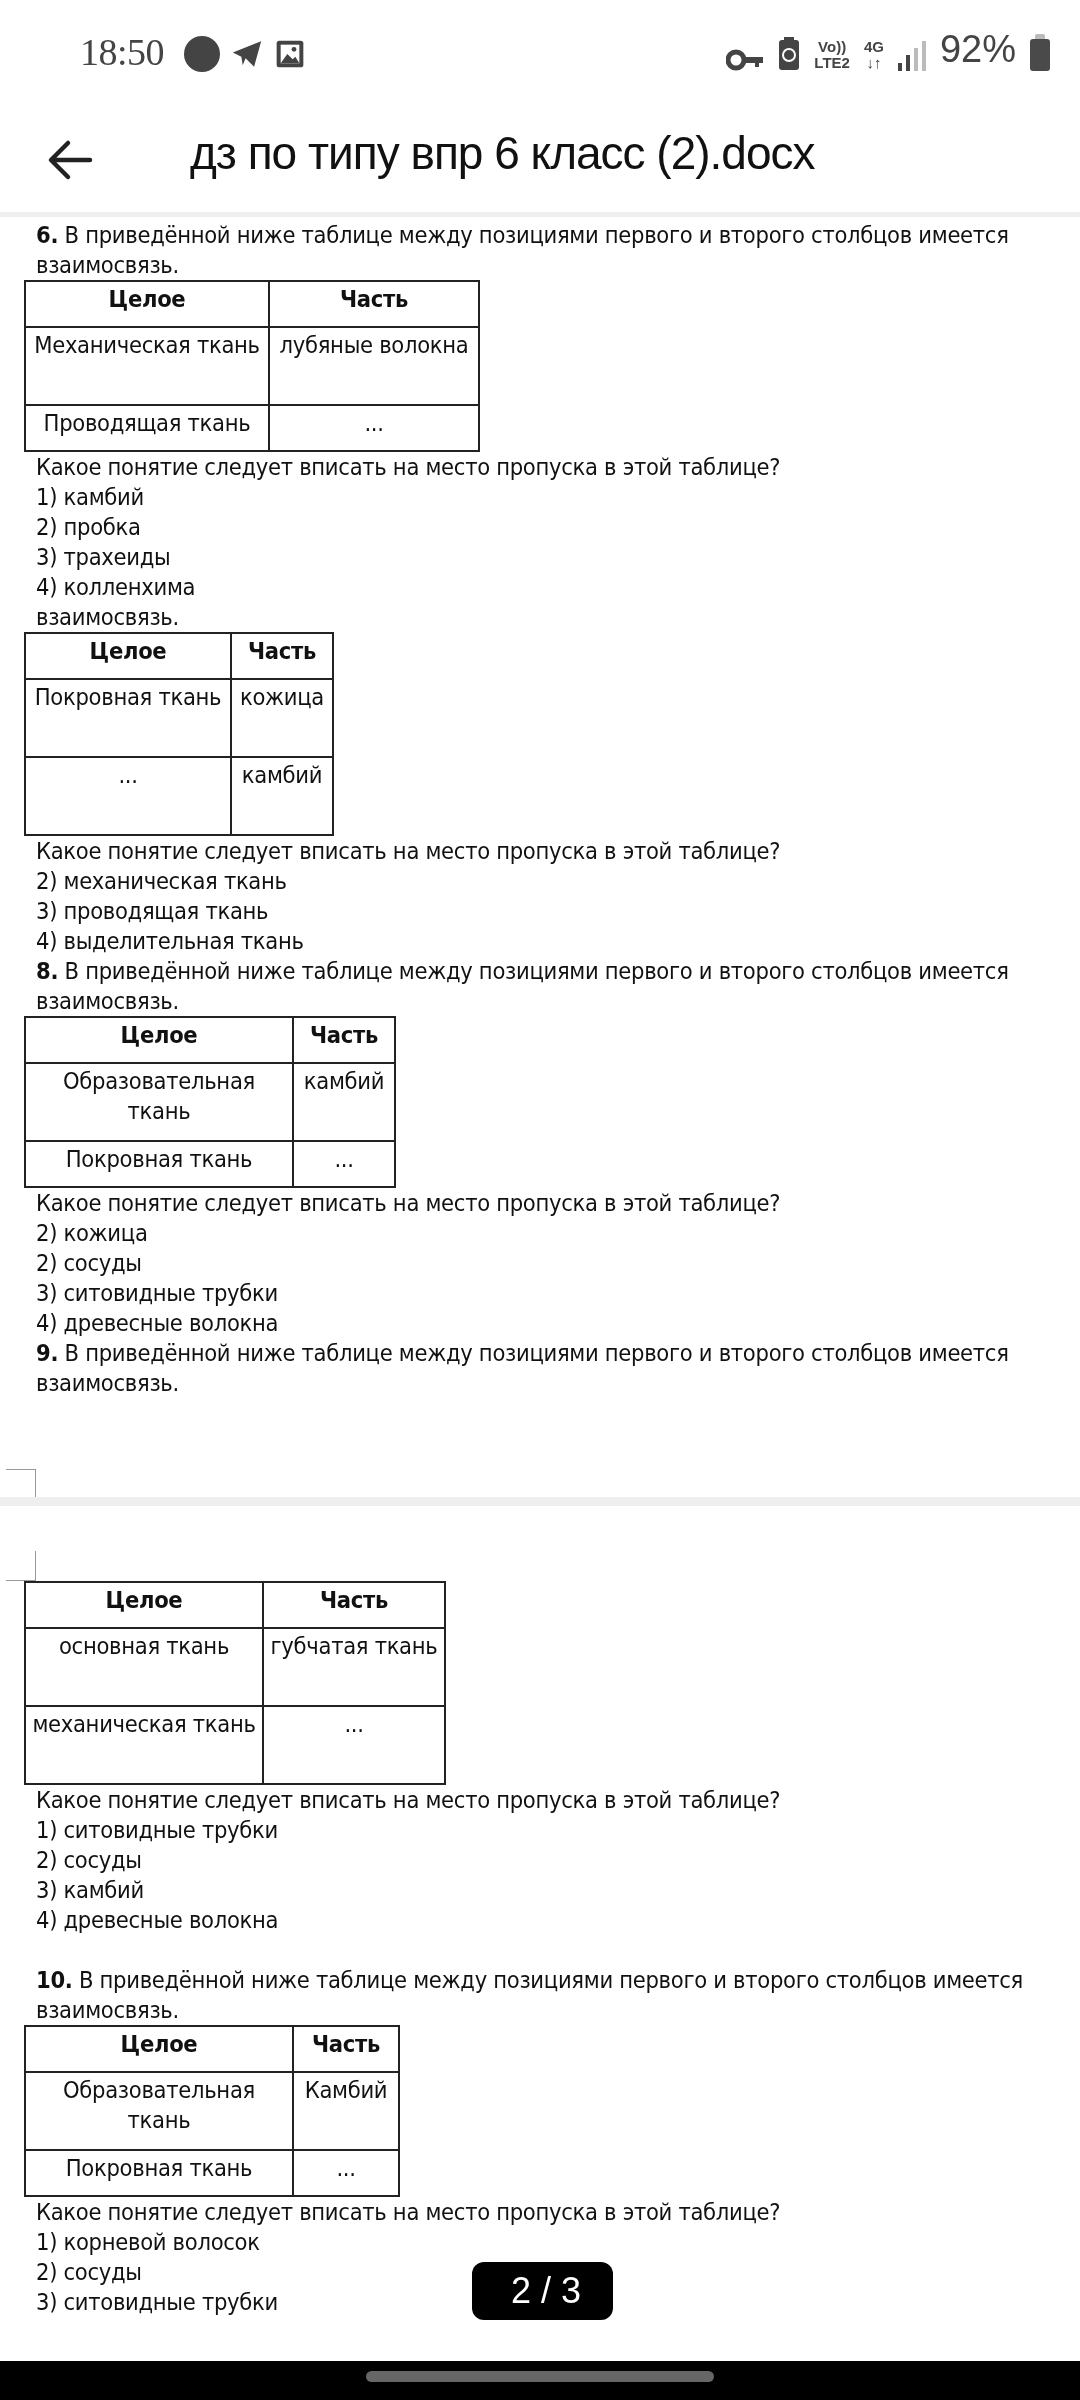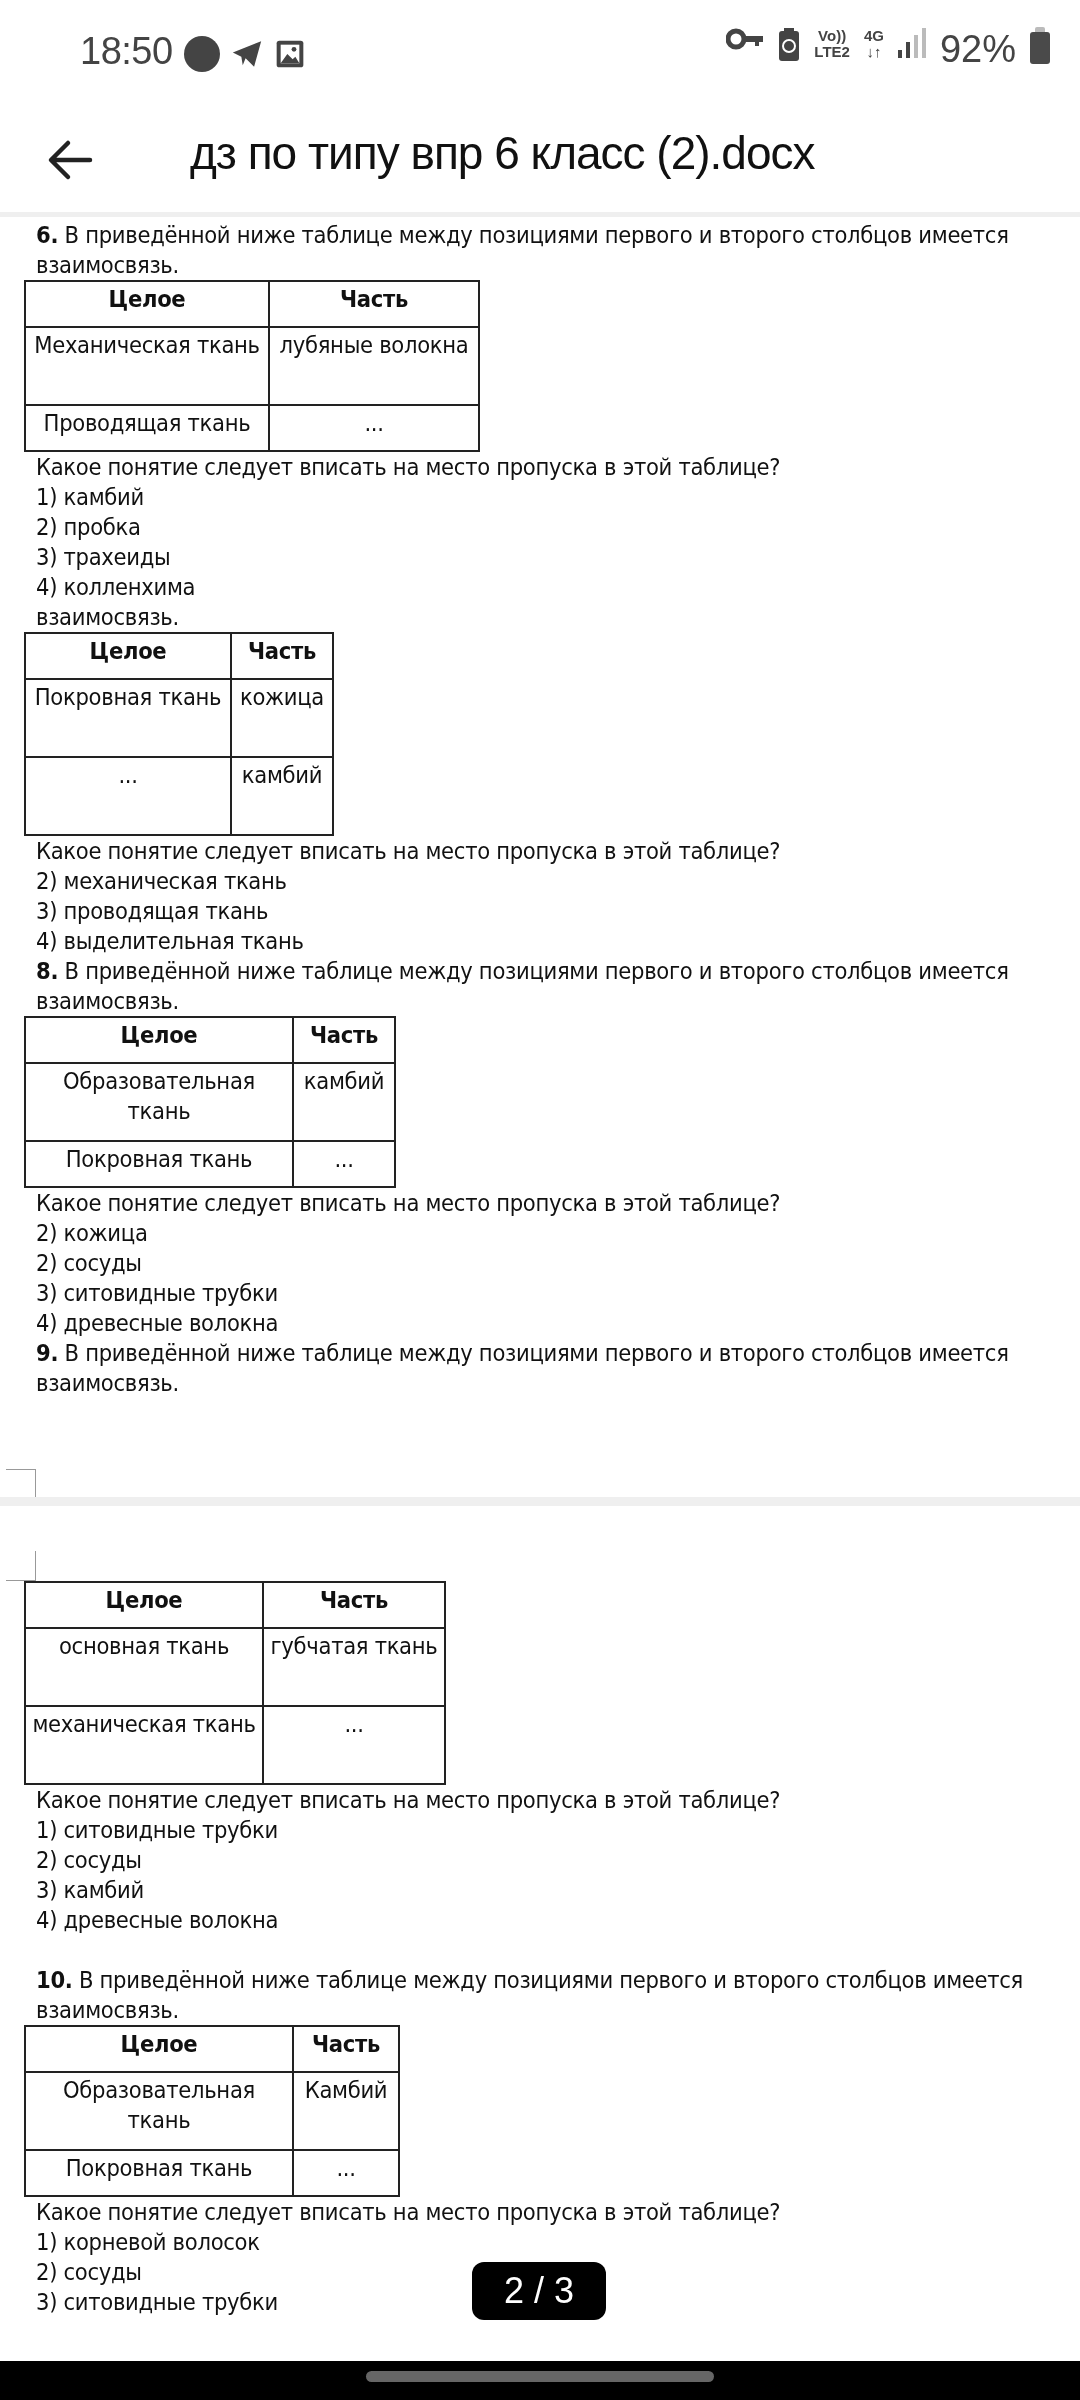--- a/index.html
+++ b/index.html
@@ -3,24 +3,24 @@
 <meta charset="utf-8">
 <style>
   html, body { margin:0; padding:0; }
   body {
     width:1080px; height:2400px; overflow:hidden; position:relative;
     background:#ffffff; color:#111;
     font-family: "DejaVu Sans Condensed", "Liberation Sans Narrow", "Liberation Sans", sans-serif;
   }
   
   .statusbar { position:absolute; left:0; top:0; width:1080px; height:110px; background:#fff; }
-  .sb-time { position:absolute; left:80px; top:30px; font-size:38px; color:#444; font-family:Liberation Sans, sans-serif; letter-spacing:-0.5px; }
+  .sb-time { position:absolute; left:80px; top:30px; font-size:38px; color:#444; font-family:Liberation Serif, serif; letter-spacing:-0.5px; }
   .sb-icons-left { position:absolute; left:184px; top:36px; display:flex; align-items:center; gap:10px; }
   .dot { width:36px; height:36px; border-radius:50%; background:#444; }
-  .sb-right { position:absolute; right:30px; top:28px; display:flex; align-items:flex-start; gap:14px; color:#444; }
+  .sb-right { position:absolute; right:30px; top:28px; display:flex; align-items:flex-end; gap:14px; color:#444; }
   .net { font-family:"Liberation Sans", sans-serif; font-weight:bold; font-size:15px; line-height:16px; text-align:center; color:#444; }
   .bat-pct { font-family:"Liberation Sans", sans-serif; font-size:38px; color:#444; }
   .battery { width:20px; height:32px; background:#4a4a4a; border-radius:3px; position:relative; margin-top:4px; }
   .battery:before { content:""; position:absolute; left:5px; top:-5px; width:10px; height:5px; background:#bbb; border-radius:2px 2px 0 0; }
   .signal { display:flex; align-items:flex-end; gap:4px; height:30px; }
   .signal span { width:4px; background:#bbb; display:block; }
   
   .appbar { position:absolute; left:0; top:110px; width:880px; height:102px; background:#fff; }
   .back { position:absolute; left:40px; top:20px; width:60px; height:60px; }
   .title { position:absolute; left:190px; top:16px; font-size:46px; color:#111; font-family:"Liberation Sans", sans-serif; letter-spacing:-1px; white-space:nowrap; }
@@ -28,21 +28,21 @@
   
   .doc { position:absolute; left:0; width:1080px; }
   .q { position:relative; padding-left:36px; padding-right:4px; font-size:23.5px; line-height:30px; color:#111; letter-spacing:-0.3px; }
   .q .num { font-weight:bold; }
   .ln { white-space:nowrap; }
   table.tbl { border-collapse:collapse; margin-left:24px; font-size:23.5px; letter-spacing:-0.3px; }
   table.tbl td { border:2px solid #222; vertical-align:top; text-align:center; padding:2px 4px 0 4px; line-height:30px; }
   table.tbl tr.h td { font-weight:bold; height:42px; }
   .opt { padding-left:36px; font-size:23.5px; line-height:30px; letter-spacing:-0.3px; white-space:nowrap; }
   .mark { position:absolute; border-color:#999; border-style:solid; border-width:0; }
-  .pager { position:absolute; left:472px; top:2262px; width:134px; height:58px; background:#000; border-radius:12px; color:#fff; font-size:36px; display:flex; align-items:center; justify-content:center; font-family:"Liberation Sans", sans-serif; }
+  .pager { position:absolute; left:472px; top:2262px; width:134px; height:58px; background:#000; border-radius:12px; color:#fff; font-size:36px; display:flex; align-items:center; justify-content:center; font-family:"Liberation Sans", sans-serif;padding-left:7px; }
   .navbar { position:absolute; left:0; top:2361px; width:1080px; height:39px; background:#000; }
   .handle { position:absolute; left:366px; top:10px; width:348px; height:11px; background:#666; border-radius:6px; }
 </style>
 </head>
 <body>
 
 <div class="statusbar">
   <div class="sb-time">18:50</div>
   <div class="sb-icons-left">
     <div class="dot"></div>

